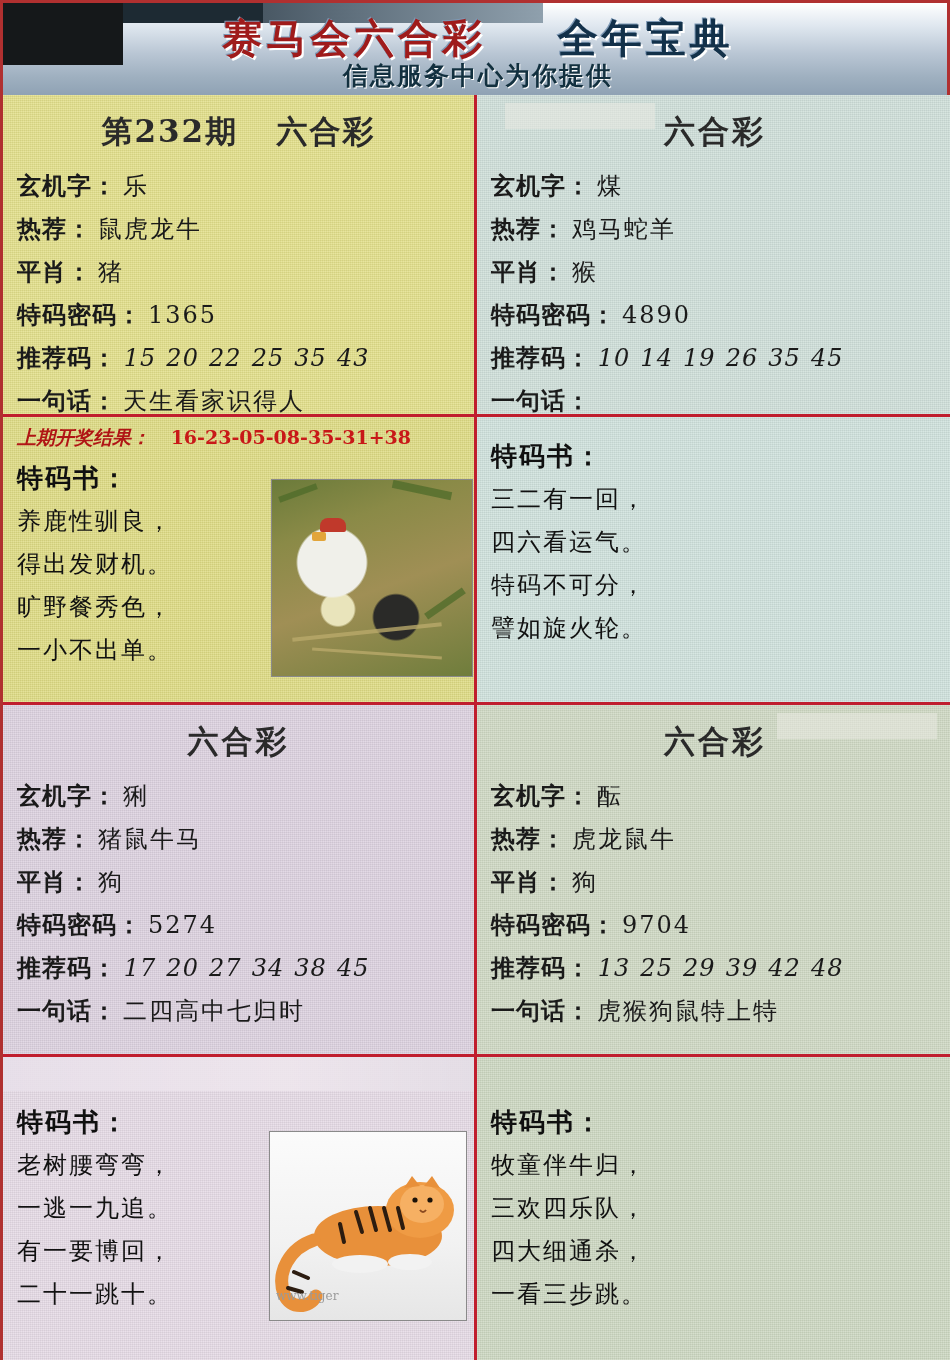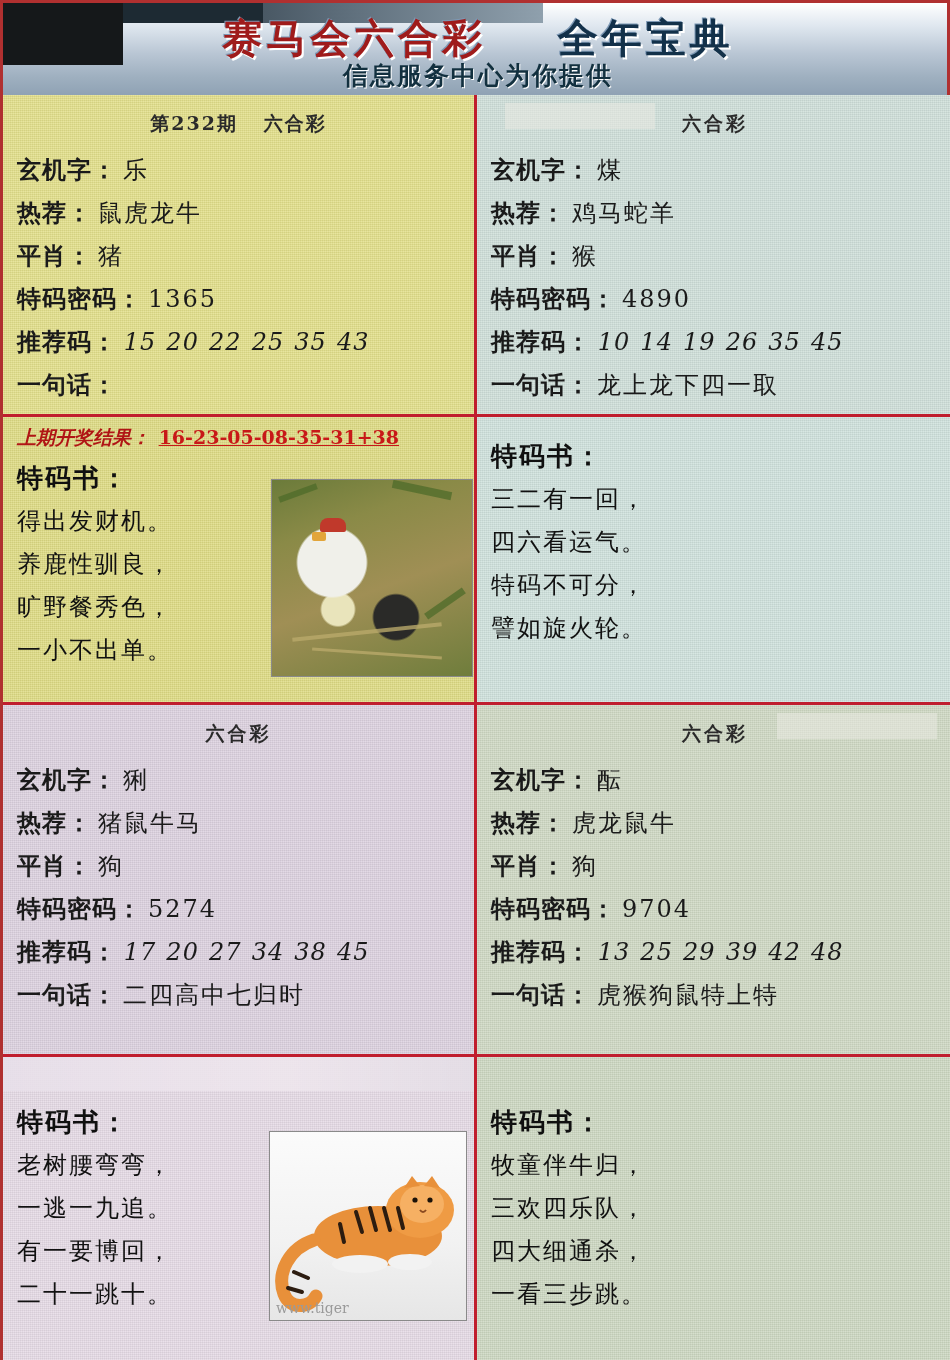--- a/index.html
+++ b/index.html
@@ -76,21 +76,21 @@
     position:absolute;inset:0;
     background-image:
       repeating-linear-gradient(0deg,rgba(255,255,255,.10) 0 1px,rgba(0,0,0,.035) 1px 2px),
       repeating-linear-gradient(90deg,rgba(255,255,255,.08) 0 1px,rgba(0,0,0,.03) 1px 2px);
     pointer-events:none;
   }
 
   .cell-title{
     position:relative;
     text-align:center;
-    font-size:19px;font-weight:bold;
+    font-size:31px;font-weight:bold;
     color:#2a2a2a;
     padding-top:16px;
     letter-spacing:3px;
   }
   .cell-title.with-issue{letter-spacing:2px;}
   .blank-box{
     position:absolute;left:28px;top:8px;width:150px;height:26px;
     background:#e9eae2;opacity:.55;
   }
 
@@ -109,21 +109,21 @@
   
   .result-bar{
     position:relative;
     margin:8px 0 0 14px;
     font-size:19px;font-weight:bold;
     color:#b01515;
     letter-spacing:0px;
     white-space:nowrap;
   }
   .result-bar .rlabel{color:#b01515;font-style:italic;}
-  .result-bar .rnums{color:#c81818;margin-left:2px;text-decoration:underline;}
+  .result-bar .rnums{color:#c81818;margin-left:14px;}
   .verse-head{
     position:relative;
     margin:10px 0 0 14px;
     font-size:26px;font-weight:bold;color:#101010;
     letter-spacing:2px;
   }
   .verse{
     position:relative;
     margin:6px 0 0 14px;
     font-size:24px;color:#111;
@@ -157,21 +157,21 @@
     background:#e2a53a;border-radius:2px;
   }
 
   
   .pic-tiger{
     left:266px;top:74px;width:196px;height:188px;
     background:linear-gradient(180deg,#fbfbfb 0%,#f2f2f2 58%,#e6e6e6 100%);
   }
   .tiger-svg{position:absolute;inset:0;}
   .tiger-cap{
-    position:absolute;left:6px;bottom:4px;font-size:14px;color:#9a9a9a;
+    position:absolute;left:6px;bottom:17px;font-size:12px;color:#9a9a9a;
   }
 
   
   .strip{
     position:absolute;left:0;top:0;width:474px;height:34px;
     background:linear-gradient(90deg,#e8e0ea,#efe7ee 60%,#e4dee6);
     opacity:.85;
   }
 </style>
 </head>
@@ -223,20 +223,21 @@
             <span>15</span>
             <span>20</span>
             <span>22</span>
             <span>25</span>
             <span>35</span>
             <span>43</span>
           </span>
         </div>
         <div class="row">
           <span class="lbl">一句话：</span>
+          <span class="val">天生看家识得人</span>
         </div>
       </div>
     </div>
 
     <div class="cell bg-teal b-b">
       <div class="noise"></div>
       <div class="blank-box"></div>
       <div class="cell-title">六合彩</div>
       <div class="rows">
         <div class="row">
@@ -261,35 +262,34 @@
             <span>10</span>
             <span>14</span>
             <span>19</span>
             <span>26</span>
             <span>35</span>
             <span>45</span>
           </span>
         </div>
         <div class="row">
           <span class="lbl">一句话：</span>
-          <span class="val">龙上龙下四一取</span>
         </div>
       </div>
     </div>
 
     <div class="cell bg-yellow2 b-r b-b">
       <div class="noise"></div>
       <div class="result-bar">
         <span class="rlabel">上期开奖结果：</span>
         <span class="rnums">16-23-05-08-35-31+38</span>
       </div>
       <div class="verse-head">特码书：</div>
       <div class="verse">
+        <div>养鹿性驯良，</div>
         <div>得出发财机。</div>
-        <div>养鹿性驯良，</div>
         <div>旷野餐秀色，</div>
         <div>一小不出单。</div>
       </div>
       <div class="pic pic-rooster">
         <div class="leaf" style="left:6px;top:10px;width:40px;height:6px;transform:rotate(-20deg);"></div>
         <div class="leaf" style="left:120px;top:6px;width:60px;height:8px;transform:rotate(12deg);"></div>
         <div class="twig" style="left:20px;top:150px;width:150px;height:4px;transform:rotate(-6deg);"></div>
         <div class="twig" style="left:40px;top:172px;width:130px;height:3px;transform:rotate(4deg);"></div>
         <div class="comb"></div>
         <div class="beak"></div>

